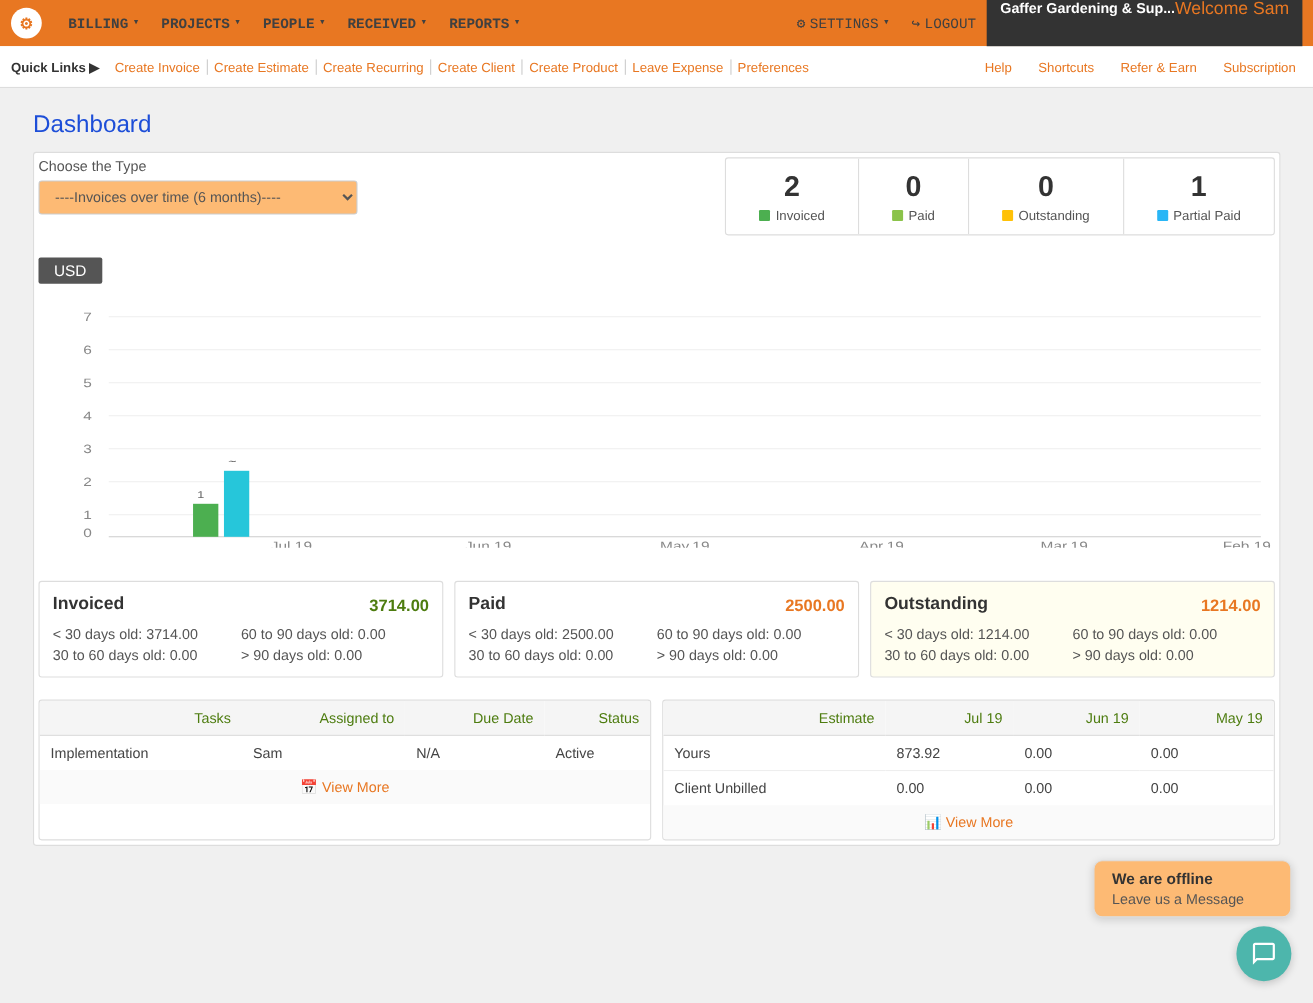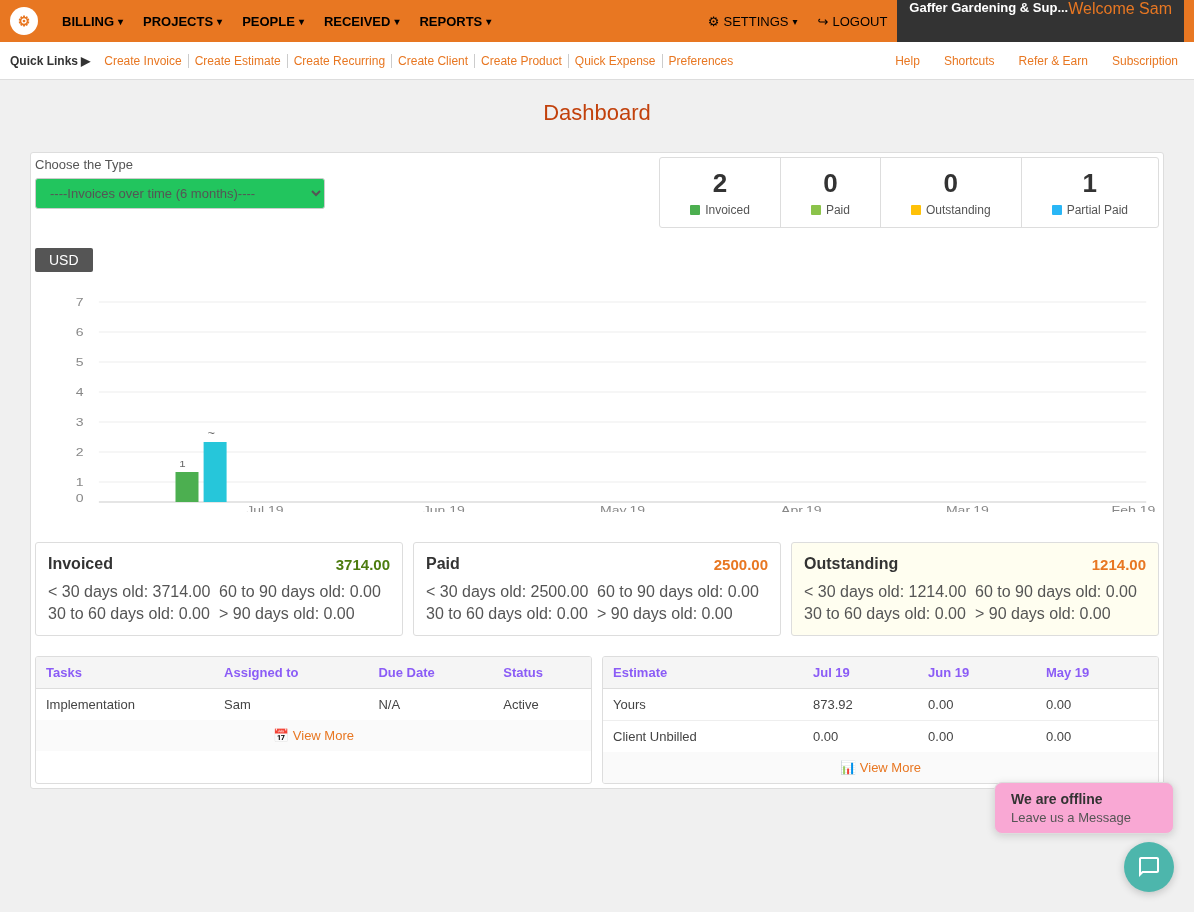--- a/index.html
+++ b/index.html
@@ -18,22 +18,23 @@
       background: white;
       border-radius: 50%;
       width: 28px; height: 28px;
       display: flex; align-items: center; justify-content: center;
       margin-right: 14px;
     }
     .top-nav .logo span { color: #e87722; font-weight: bold; font-size: 14px; }
     .nav-item {
       display: flex; align-items: center; gap: 4px;
       padding: 0 10px; height: 26px;
-      cursor: pointer; font-size: 13px; color: #000000;
+      cursor: pointer; font-size: 13px; color: #404040;
       font-weight: bold;
+      font-family: Liberation Mono, monospace;
     }
     .nav-spacer { flex: 1; }
     .nav-right {
       display: flex; align-items: center; gap: 0;
     }
     .nav-right .nav-item { font-weight: normal; }
     .company-box {
       background: #333;
       height: 42px;
       display: flex; flex-direction: row; justify-content: center;
@@ -63,39 +64,39 @@
       border-right: 1px solid #ccc;
     }
     .quick-links a:last-of-type { border-right: none; }
     .quick-links .ql-right {
       margin-left: auto; display: flex; gap: 12px; align-items: flex-start; font-size: 12px;
     }
     .quick-links .ql-right a { color: #e87722; text-decoration: none; border: none; }
 
     
     .main { padding: 20px 30px; }
-    .page-title { font-size: 22px; font-weight: normal; margin-bottom: 26px; color: #c2410c; text-align: center; }
+    .page-title { font-size: 22px; font-weight: normal; margin-bottom: 12px; color: #1d4ed8; }
 
     
     .dash-card {
       background: white;
       border: 1px solid #ddd;
       border-radius: 3px;
       padding: 4px;
     }
 
     
     .stats-row {
       display: flex; gap: 0; margin-bottom: 20px; align-items: flex-start;
     }
     .stats-left { flex: 1; }
     .stats-left label { font-size: 13px; color: #555; display: block; margin-bottom: 6px; }
     .type-select {
       width: 290px; padding: 6px 10px; border: 1px solid #ccc; border-radius: 3px;
-      font-size: 13px; background: #22c55e; color: #555; cursor: pointer;
+      font-size: 13px; background: #fdba74; color: #555; cursor: pointer;
     }
     .stats-boxes {
       display: flex; border: 1px solid #ddd; border-radius: 3px; overflow: hidden;
     }
     .stat-box {
       padding: 10px 30px; text-align: center; border-right: 1px solid #ddd;
     }
     .stat-box:last-child { border-right: none; }
     .stat-box .stat-num { font-size: 26px; font-weight: bold; color: #333; }
     .stat-box .stat-label {
@@ -131,43 +132,43 @@
       flex: 1; border: 1px solid #ddd; border-radius: 3px; padding: 12px;
     }
     .summary-box.outstanding { background: #fffef0; }
     .summary-box .sb-header {
       display: flex; justify-content: space-between; align-items: center; margin-bottom: 10px;
     }
     .summary-box .sb-title { font-size: 16px; font-weight: bold; color: #333; }
     .summary-box .sb-amount-invoiced { color: #4d7c0f; font-size: 15px; font-weight: bold; }
     .summary-box .sb-amount-paid { color: #e87722; font-size: 15px; font-weight: bold; }
     .summary-box .sb-amount-outstanding { color: #e87722; font-size: 15px; font-weight: bold; }
-    .sb-details { display: flex; flex-wrap: wrap; gap: 4px 0; font-size: 16px; color: #555; }
+    .sb-details { display: flex; flex-wrap: wrap; gap: 4px 0; font-size: 13px; color: #555; }
     .sb-details span { width: 50%; display: block; }
 
     
     .bottom-row { display: flex; gap: 10px; margin-top: 20px; }
     .bottom-box { flex: 1; border: 1px solid #ddd; border-radius: 3px; overflow: hidden; }
     table { width: 100%; border-collapse: collapse; font-size: 13px; }
     thead tr { background: #f5f5f5; }
-    th { padding: 8px 10px; text-align: left; font-weight: bold; color: #8b5cf6; border-bottom: 1px solid #ddd; }
+    th { padding: 8px 10px; text-align: right; font-weight: normal; color: #4d7c0f; border-bottom: 1px solid #ddd; }
     td { padding: 8px 10px; color: #444; border-bottom: 1px solid #eee; }
     tr:last-child td { border-bottom: none; }
     .view-more-row td {
       text-align: center; background: #fafafa;
       color: #e87722; font-size: 13px; cursor: pointer;
     }
 
     
     .chat-widget {
       position: fixed; bottom: 20px; right: 20px;
       display: flex; flex-direction: column; align-items: flex-end;
     }
     .chat-bubble {
-      background: #f9a8d4; border: 1px solid #ddd; border-radius: 8px;
+      background: #fdba74; border: 1px solid #ddd; border-radius: 8px;
       padding: 8px 16px; margin-bottom: 8px; box-shadow: 0 2px 8px rgba(0,0,0,0.15);
       min-width: 180px;
     }
     .chat-bubble .offline { font-size: 14px; font-weight: bold; color: #333; }
     .chat-bubble .leave-msg { font-size: 13px; color: #555; margin-top: 3px; }
     .chat-btn {
       width: 50px; height: 50px; background: #4db6ac; border-radius: 50%;
       display: flex; align-items: center; justify-content: center;
       cursor: pointer; box-shadow: 0 2px 8px rgba(0,0,0,0.2);
     }
@@ -211,21 +212,21 @@
 <div class="quick-links">
   <div class="ql-label">
     <span>Quick Links</span>
     <span>▶</span>
   </div>
   <a href="#">Create Invoice</a>
   <a href="#">Create Estimate</a>
   <a href="#">Create Recurring</a>
   <a href="#">Create Client</a>
   <a href="#">Create Product</a>
-  <a href="#">Quick Expense</a>
+  <a href="#">Leave Expense</a>
   <a href="#">Preferences</a>
   <div class="ql-right">
     <a href="#">Help</a>
     <a href="#">Shortcuts</a>
     <a href="#">Refer &amp; Earn</a>
     <a href="#">Subscription</a>
   </div>
 </div>
 
 <div class="main">

